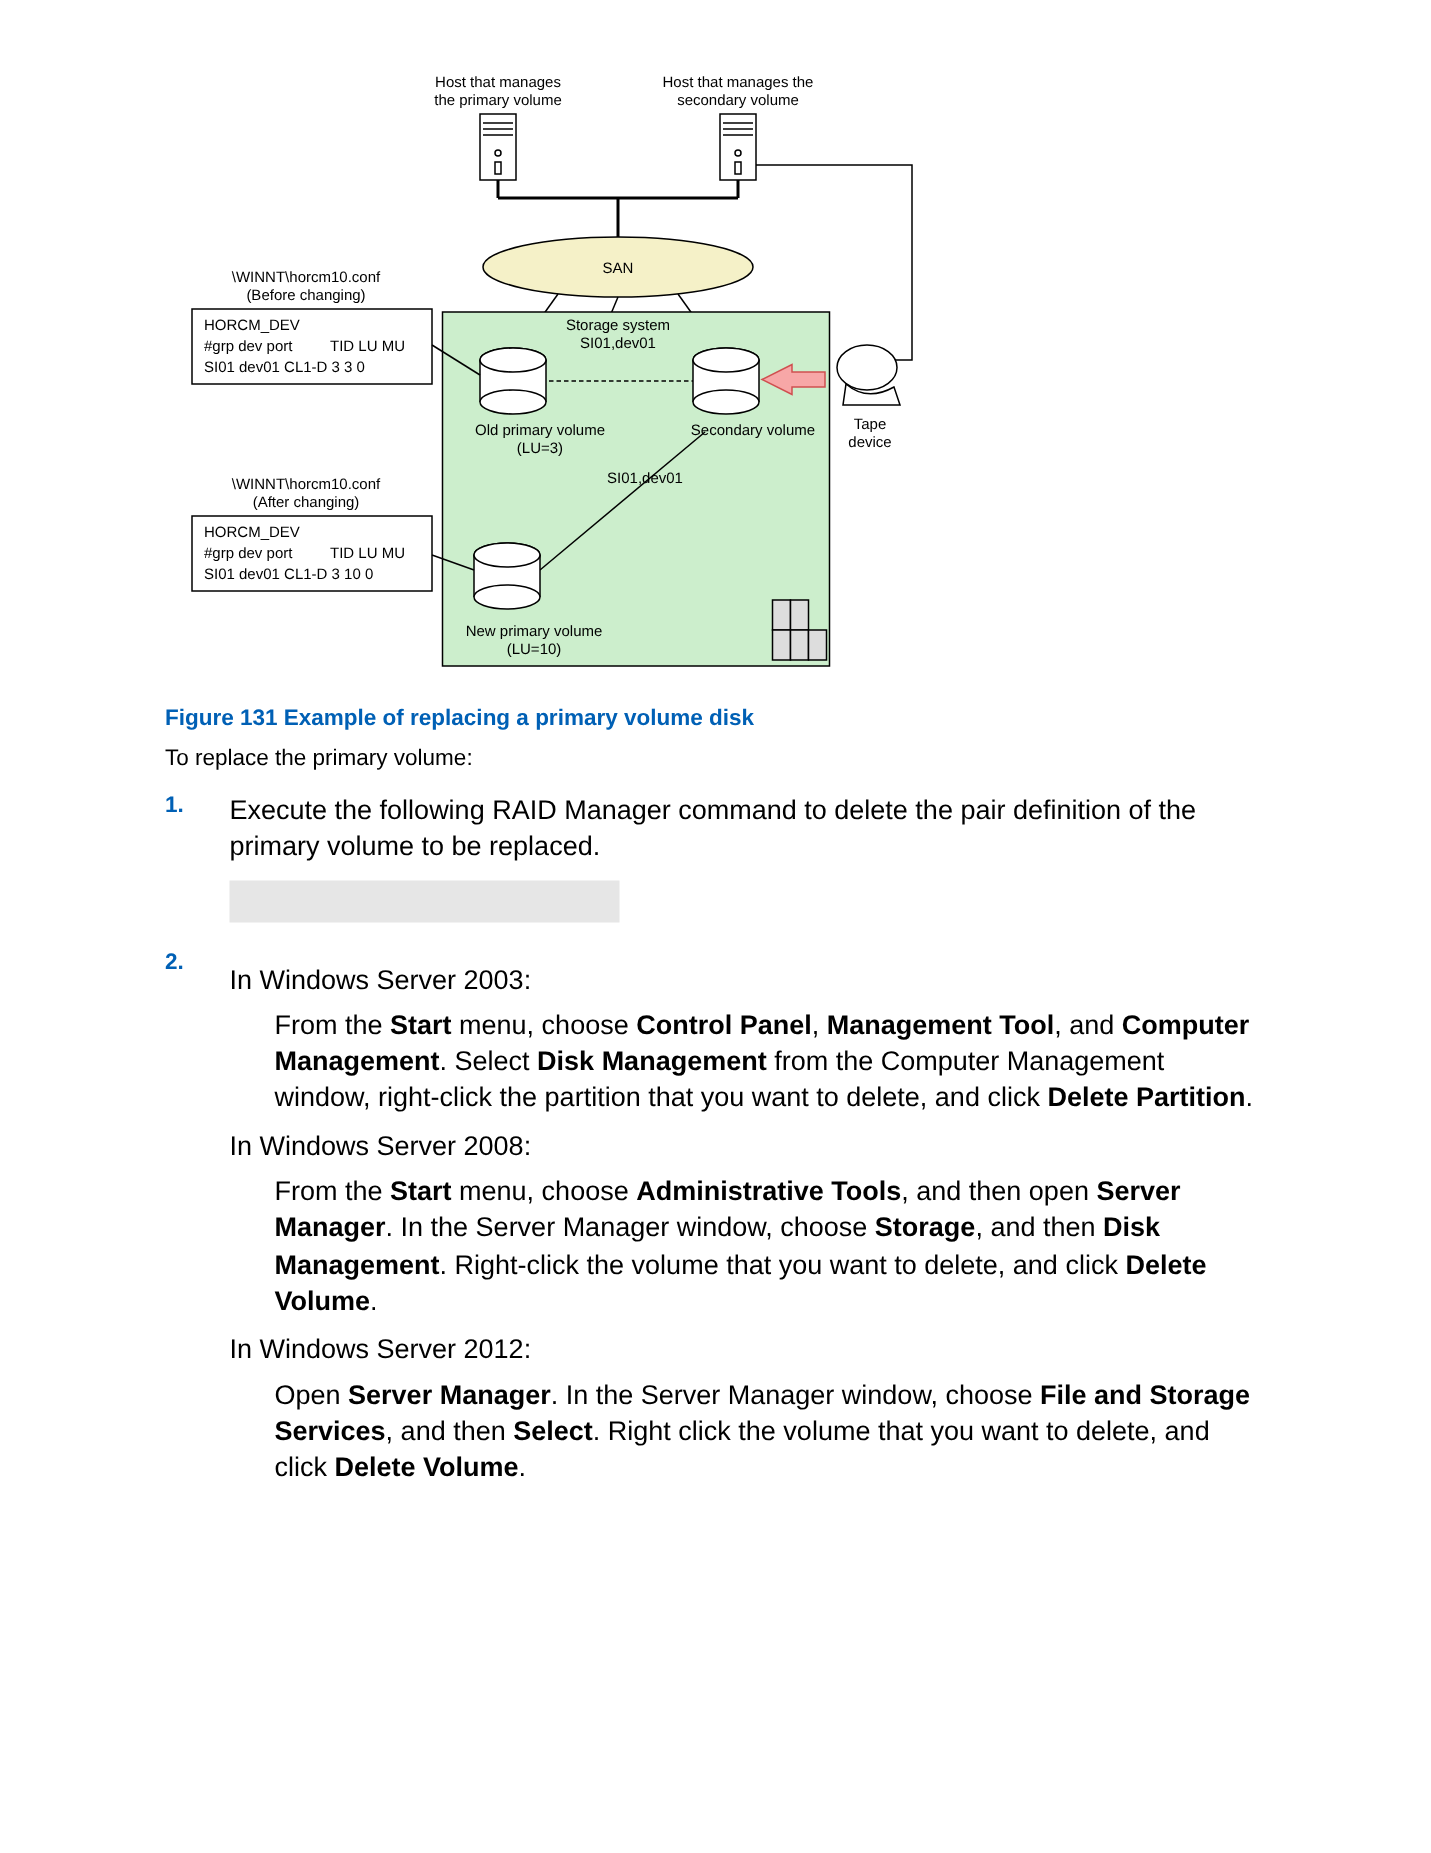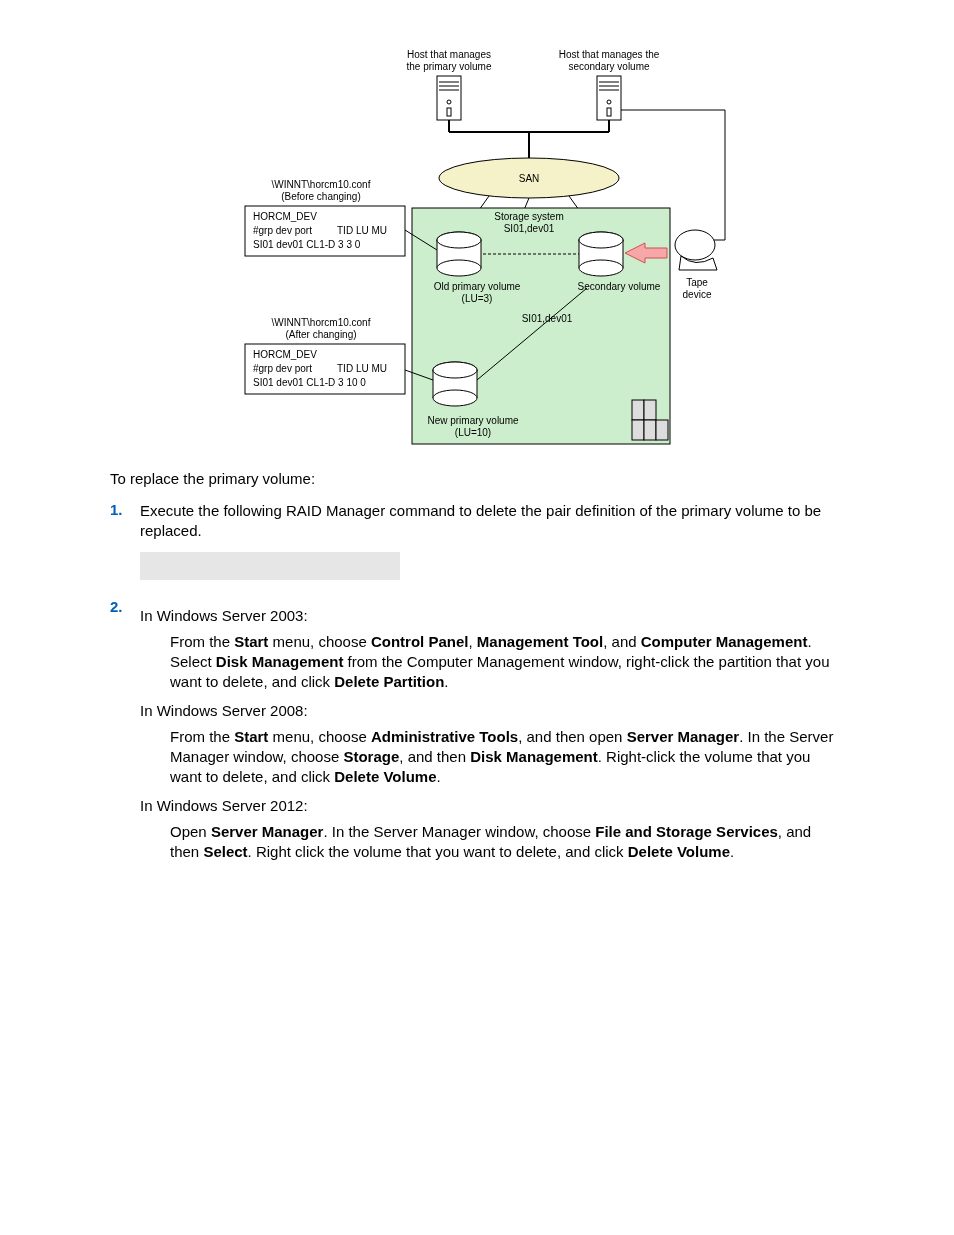--- a/index.html
+++ b/index.html
@@ -11,21 +11,21 @@
     width: 954px;
     box-sizing: border-box;
   }
   .page {
     padding: 40px 110px 60px 110px;
     box-sizing: border-box;
     width: 954px;
   }
   .diagram-wrapper {
     display: flex;
-    justify-content: center;
+    justify-content: flex-start;
     margin-bottom: 20px;
   }
   .figure-caption {
     color: #0060b5;
     font-weight: bold;
     font-size: 15px;
     margin: 18px 0 10px 0;
   }
   .intro {
     font-size: 15px;
@@ -45,23 +45,24 @@
   .step-num {
     color: #0060b5;
     font-weight: bold;
     font-size: 15px;
     width: 30px;
     flex-shrink: 0;
     font-family: Arial, Helvetica, sans-serif;
   }
   .step-body {
     flex: 1;
-    font-size: 15px;
+    font-size: 18px;
     line-height: 1.35;
     font-family: Arial, Helvetica, sans-serif;
+    margin-left: 13px;
   }
   .code-box {
     background: #e6e6e6;
     width: 260px;
     height: 28px;
     margin: 10px 0 4px 0;
   }
   .sub-heading {
     margin: 8px 0 6px 0;
   }
@@ -199,20 +200,21 @@
       <text x="94" y="298" font-size="10" text-anchor="middle">(After changing)</text>
       <rect x="18" y="304" width="160" height="50" fill="#fff" stroke="#000"></rect>
       <text x="26" y="318" font-size="10">HORCM_DEV</text>
       <text x="26" y="332" font-size="10">#grp dev port</text>
       <text x="110" y="332" font-size="10">TID LU  MU</text>
       <text x="26" y="346" font-size="10">SI01 dev01 CL1-D 3     10   0</text>
       <line x1="178" y1="330" x2="206" y2="340" stroke="#000"></line>
     </svg>
   </div>
 
+  <div class="figure-caption">Figure 131 Example of replacing a primary volume disk</div>
 
   <div class="intro">To replace the primary volume:</div>
 
   <ol class="steps">
     <li>
       <div class="step-num">1.</div>
       <div class="step-body">
         <div>Execute the following RAID Manager command to delete the pair definition of the primary volume to be replaced.</div>
         <div class="code-box"></div>
       </div>

